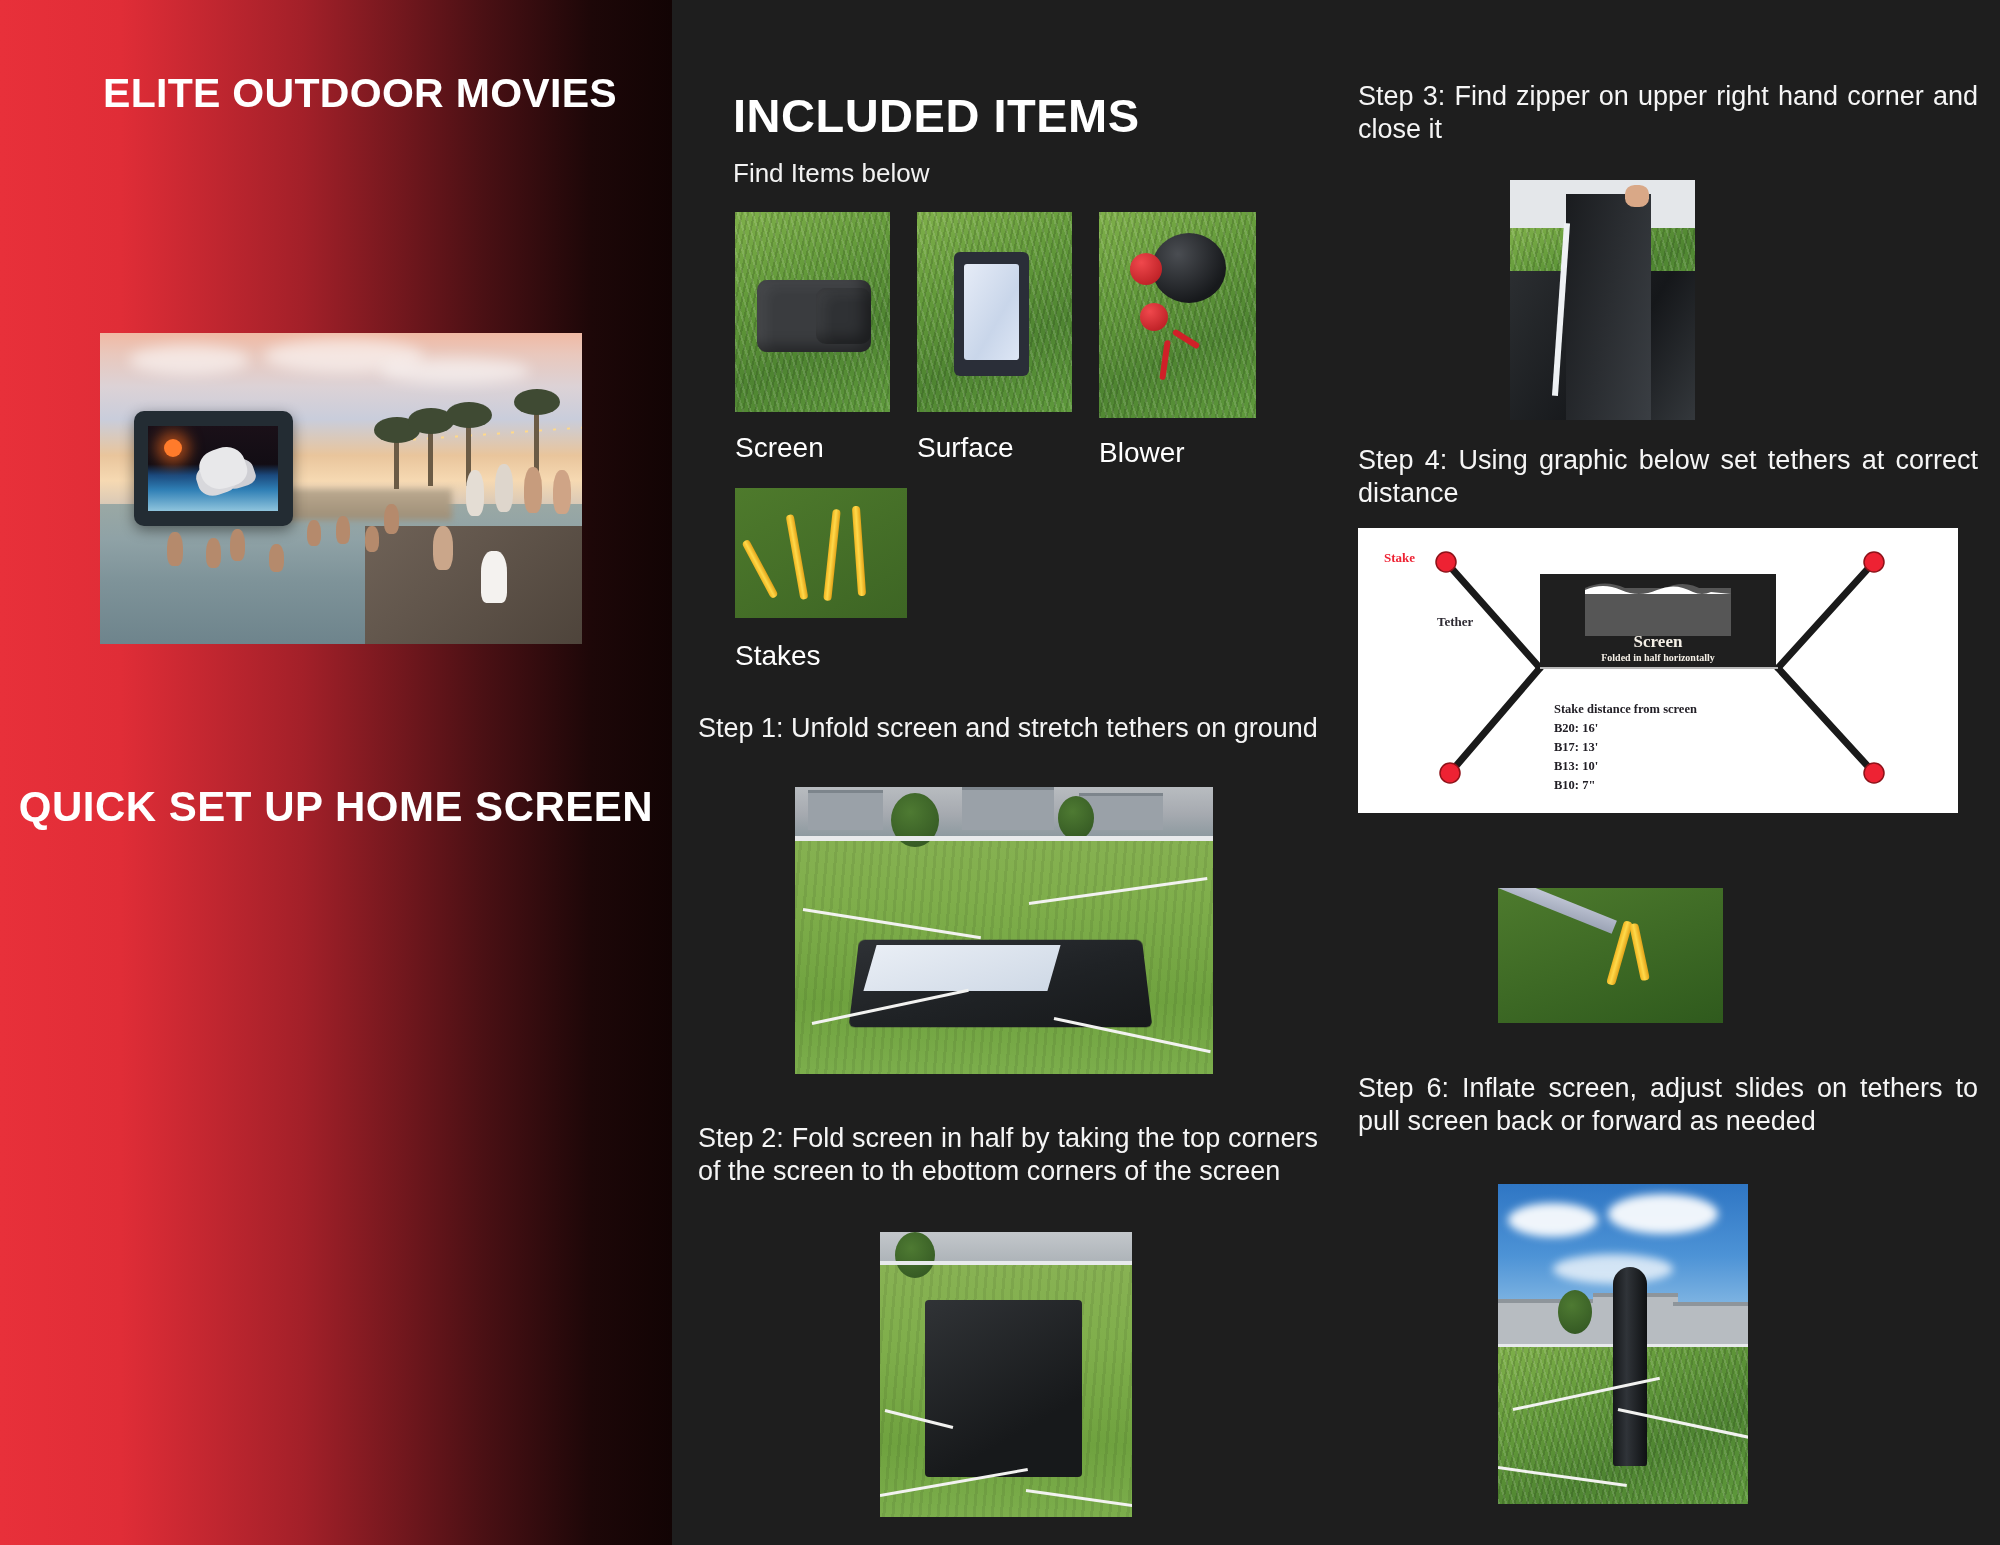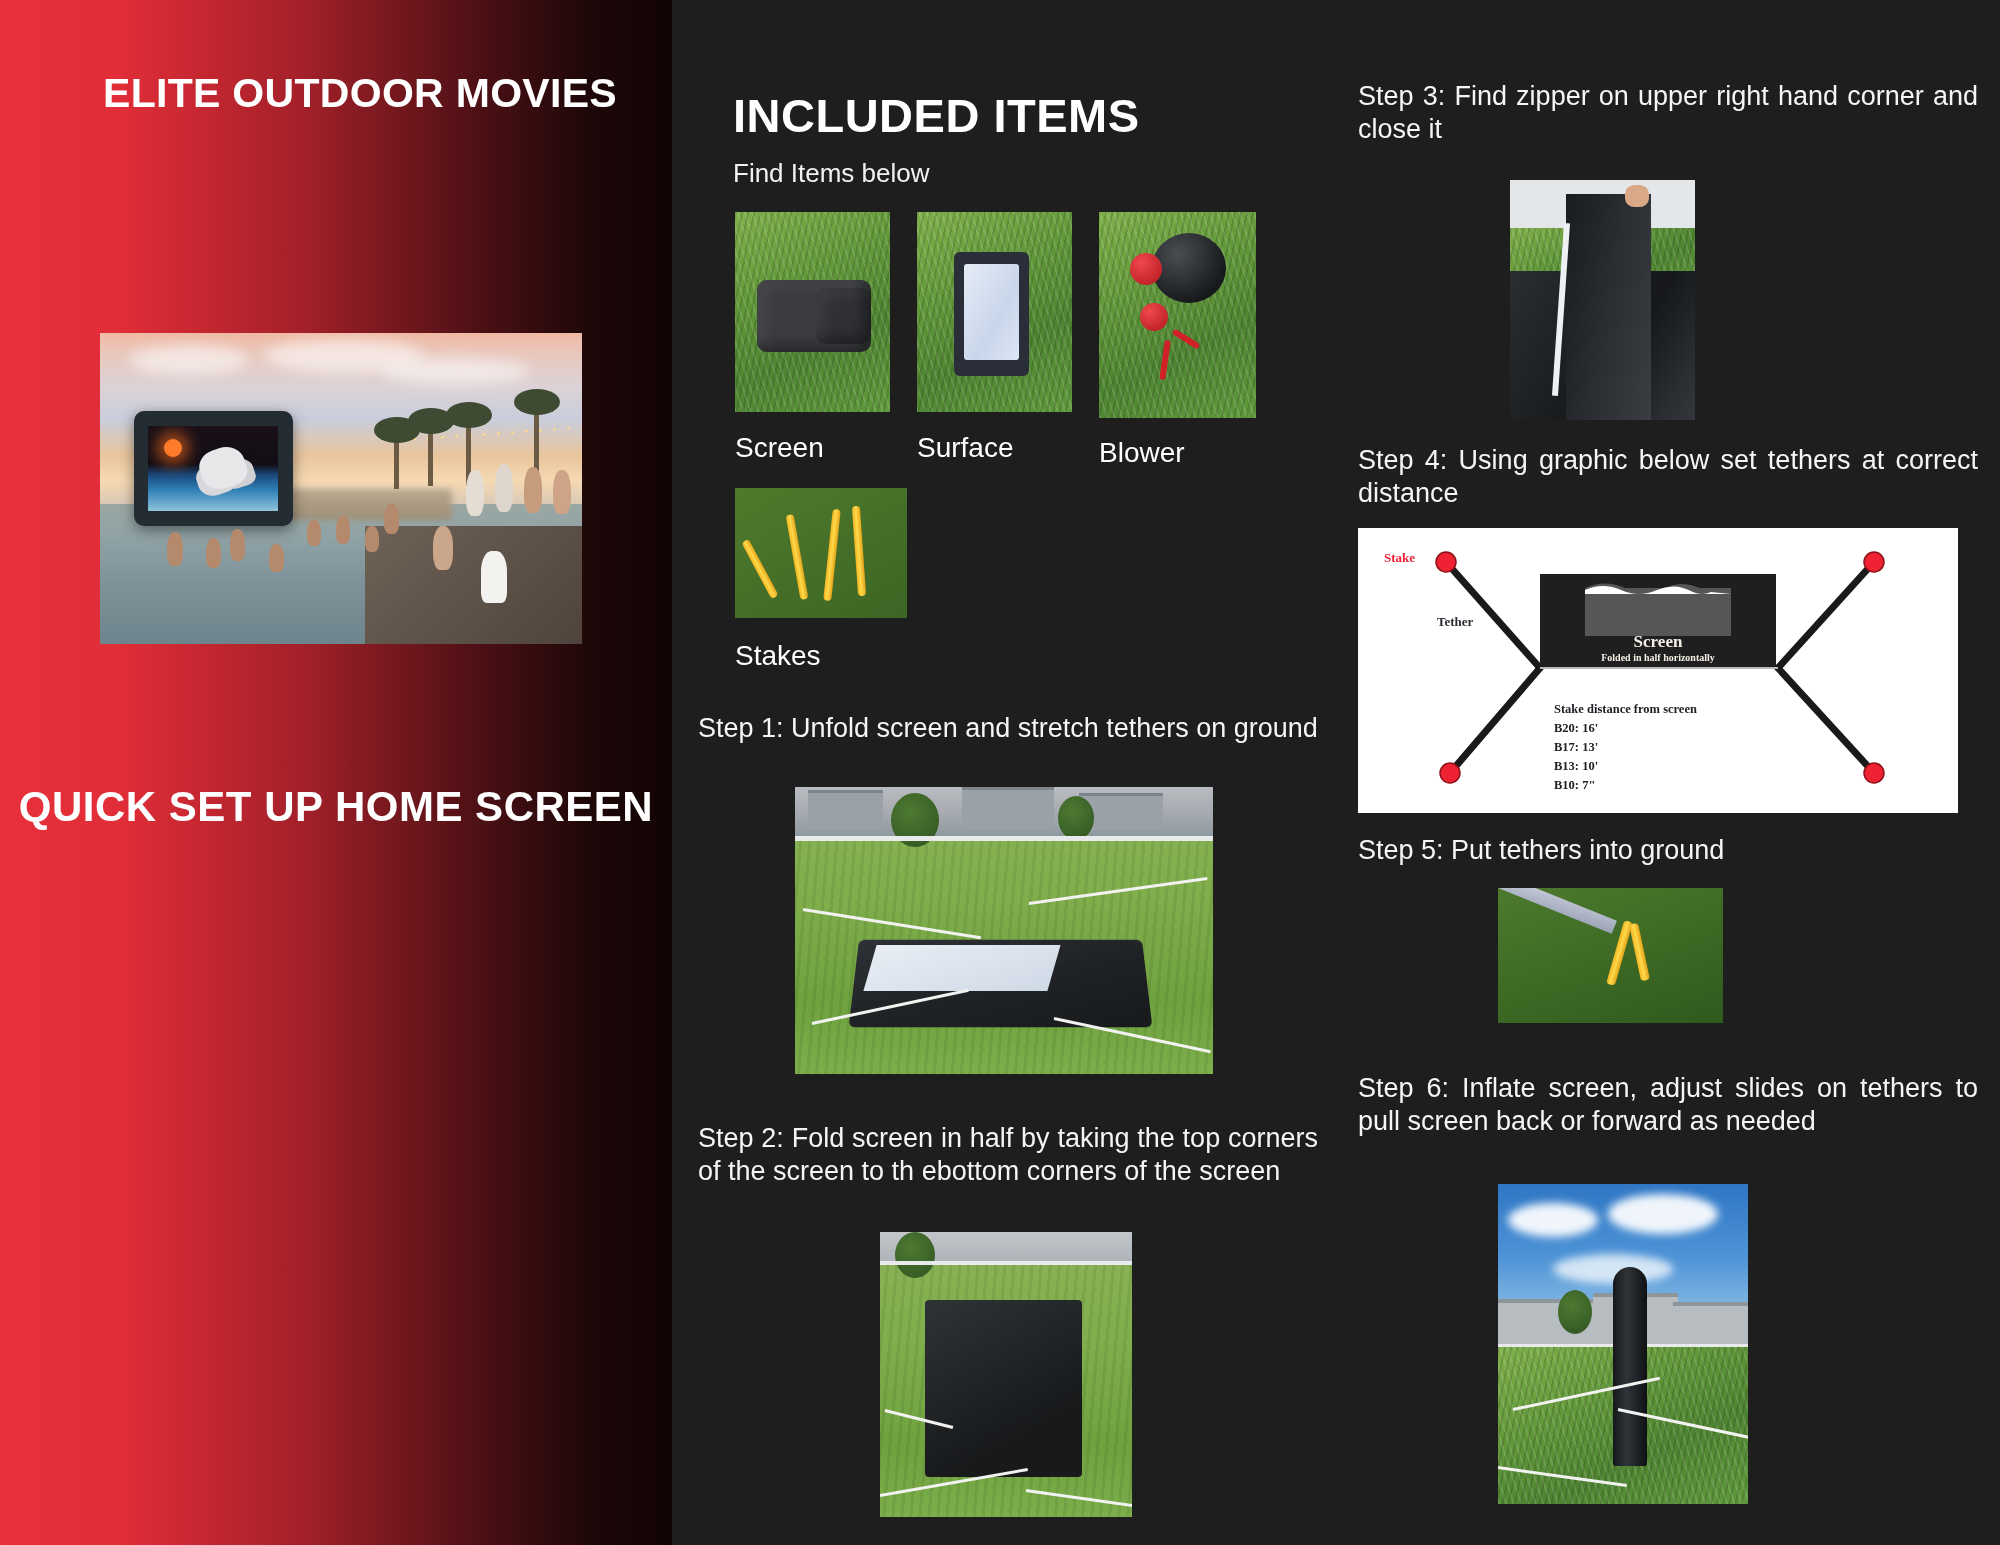--- a/index.html
+++ b/index.html
@@ -439,21 +439,20 @@
 
     <div style="position:absolute;left:196px;top:172px;color:#232027;font-size:12.5px;font-weight:bold;font-family:'Liberation Serif',serif;line-height:1.52;">
       <div>Stake distance from screen</div>
       <div>B20:  16'</div>
       <div>B17:  13'</div>
       <div>B13:  10'</div>
       <div>B10:  7"</div>
     </div>
   </div>
 
-  <div class="step-text nojust" style="position:absolute;left:1358px;top:834px;width:620px;">Step 5: Put tethers into ground</div>
 
   <div class="photo grass" style="left:1498px;top:888px;width:225px;height:135px;background:linear-gradient(160deg,#4d7a2d,#2f5a1d);">
     <div class="stake-metal" style="left:-4%;top:6%;width:130px;height:14px;transform:rotate(22deg);"></div>
     <div class="stake-yellow" style="left:52%;top:24%;width:9px;height:66px;transform:rotate(16deg);"></div>
     <div class="stake-yellow" style="left:61%;top:26%;width:9px;height:58px;transform:rotate(-12deg);"></div>
   </div>
 
   <div class="step-text" style="position:absolute;left:1358px;top:1072px;width:620px;">Step 6: Inflate screen, adjust slides on tethers to pull screen back or forward as needed</div>
 
   <div class="photo" style="left:1498px;top:1184px;width:250px;height:320px;background:#6fa03f;">

